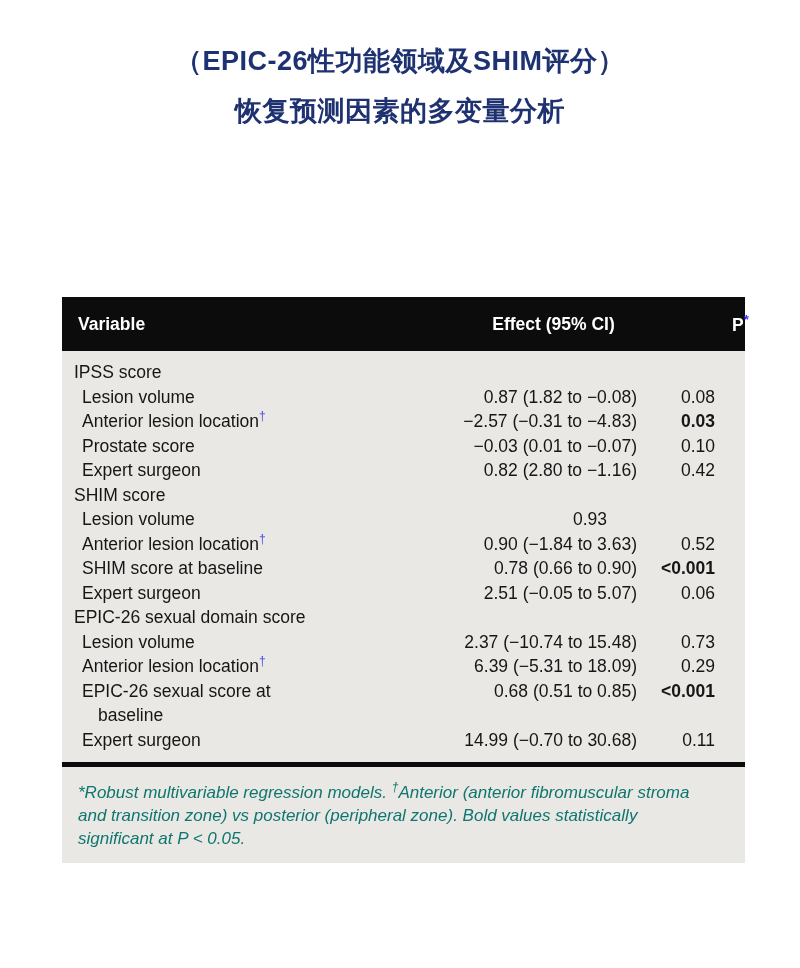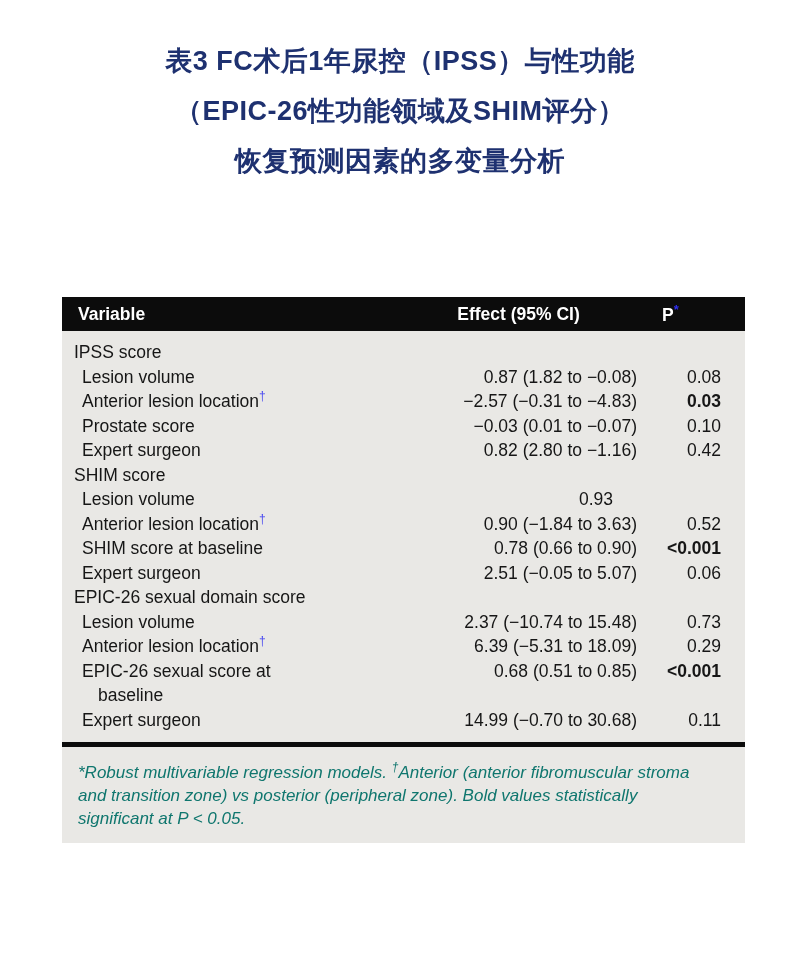--- a/index.html
+++ b/index.html
@@ -26,27 +26,28 @@
 
   
   .table-wrap {
     position: absolute;
     left: 62px;
     top: 297px;
     width: 683px;
   }
   .thead {
     background: #0c0c0c;
-    height: 34px;
+    height: 54px;
     display: grid;
     grid-template-columns: 338px 237px 108px;
     align-items: center;
     color: #ffffff;
     font-weight: 700;
     font-size: 17.5px;
+    gap: 35px;
   }
   .thead .h-var { padding-left: 16px; }
   .thead .h-effect { text-align: center; }
   .thead .h-p { text-align: left; padding-left: 25px; }
   .h-p .p-marker {
     color: #2f2ff0;
     font-size: 13px;
     vertical-align: super;
     font-weight: 700;
   }
@@ -61,21 +62,21 @@
   .row {
     display: grid;
     grid-template-columns: 338px 237px 108px;
     align-items: start;
     line-height: 24.5px;
   }
   .section-label { padding-left: 12px; }
   .cell-var { padding-left: 20px; }
   .cell-var .line2 { padding-left: 16px; }
   .cell-effect { text-align: right; white-space: nowrap; }
-  .cell-p { text-align: right; padding-right: 24px; white-space: nowrap; }
+  .cell-p { text-align: right; padding-right: 30px; white-space: nowrap; }
   .cell-p.bold { font-weight: 700; }
   .dagger {
     color: #4a4af0;
     font-size: 12px;
     vertical-align: super;
     line-height: 0;
   }
 
   
   .tfoot {
@@ -86,21 +87,20 @@
     font-size: 17px;
     line-height: 23px;
     color: #0f766e;
   }
   .tfoot sup { font-size: 12px; font-style: italic; }
 </style>
 </head>
 <body>
 
 <div class="title-block">
-  <div class="title-line">表3 FC术后1年尿控（IPSS）与性功能</div>
   <div class="title-line">（EPIC-26性功能领域及SHIM评分）</div>
   <div class="title-line">恢复预测因素的多变量分析</div>
 </div>
 
 <div class="table-wrap">
 
   <div class="thead">
     <div class="h-var">Variable</div>
     <div class="h-effect">Effect (95% CI)</div>
     <div class="h-p"><span>P</span><span class="p-marker">*</span></div>

